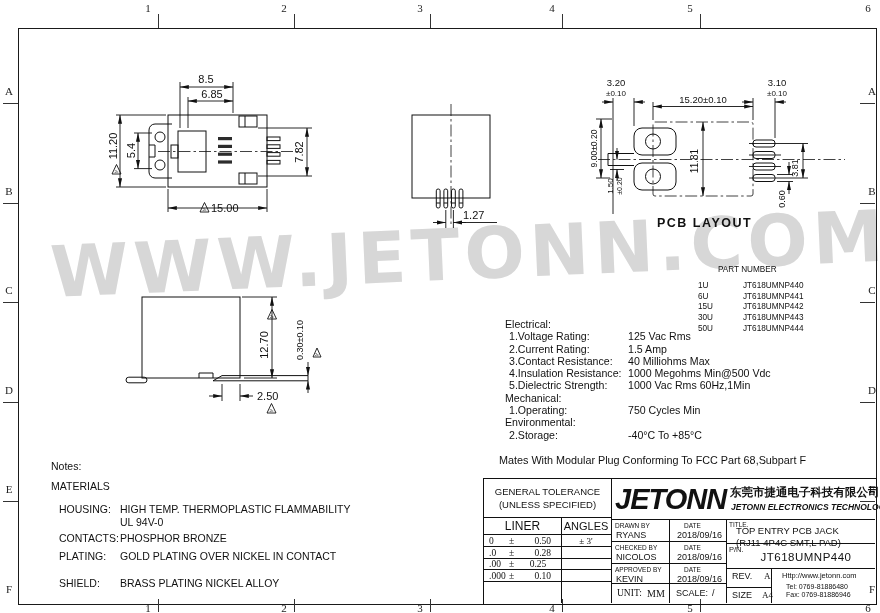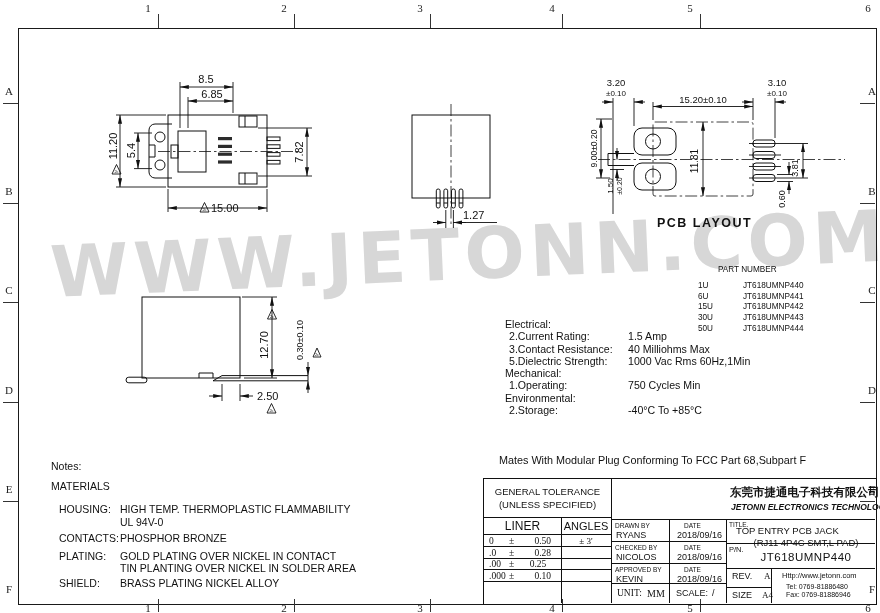--- a/index.html
+++ b/index.html
@@ -266,40 +266,41 @@
   <div class="pt" style="left:698px;top:281px">
     <div><span class="qty">1U</span><span class="pn">JT618UMNP440</span></div>
     <div><span class="qty">6U</span><span class="pn">JT618UMNP441</span></div>
     <div><span class="qty">15U</span><span class="pn">JT618UMNP442</span></div>
     <div><span class="qty">30U</span><span class="pn">JT618UMNP443</span></div>
     <div><span class="qty">50U</span><span class="pn">JT618UMNP444</span></div>
   </div>
 
   <div class="specs">
     <div class="sect">Electrical:</div>
+    <div class="row"><span class="lab">1.Voltage Rating:</span><span>125 Vac Rms</span></div>
     <div class="row"><span class="lab">2.Current Rating:</span><span>1.5 Amp</span></div>
     <div class="row"><span class="lab">3.Contact Resistance:</span><span>40 Milliohms Max</span></div>
+    <div class="row"><span class="lab">4.Insulation Resistance:</span><span>1000 Megohms Min@500 Vdc</span></div>
     <div class="row"><span class="lab">5.Dielectric Strength:</span><span>1000 Vac Rms 60Hz,1Min</span></div>
     <div class="sect">Mechanical:</div>
     <div class="row"><span class="lab">1.Operating:</span><span>750 Cycles Min</span></div>
     <div class="sect">Environmental:</div>
     <div class="row"><span class="lab">2.Storage:</span><span>-40°C To +85°C</span></div>
   </div>
   <div class="t" style="left:499px;top:454px;font-size:10.8px">Mates With Modular Plug Conforming To FCC Part 68,Subpart F</div>
 
   <div class="nt" style="left:51px;top:460px">Notes:</div>
   <div class="nt" style="left:51px;top:480px">MATERIALS</div>
   <div class="nt" style="left:59px;top:503px">HOUSING:</div>
   <div class="nt" style="left:120px;top:503px">HIGH TEMP. THERMOPLASTIC FLAMMABILITY</div>
   <div class="nt" style="left:120px;top:515.5px">UL 94V-0</div>
   <div class="nt" style="left:59px;top:532px">CONTACTS:</div>
   <div class="nt" style="left:120px;top:532px">PHOSPHOR BRONZE</div>
   <div class="nt" style="left:59px;top:549.5px">PLATING:</div>
   <div class="nt" style="left:120px;top:549.5px">GOLD PLATING OVER NICKEL IN CONTACT</div>
-  <div class="nt" style="left:120px;top:562px">TIN PLANTING OVER NICKEL IN SOLDER AREA</div>
   <div class="nt" style="left:59px;top:577px">SHIELD:</div>
   <div class="nt" style="left:120px;top:577px">BRASS PLATING NICKEL ALLOY</div>
 
   <div class="tb">
 
     <div class="vl" style="left:127px;top:0;height:124px"></div>
     <div class="vl" style="left:77px;top:38px;height:86px"></div>
     <div class="vl" style="left:185px;top:40px;height:84px"></div>
     <div class="vl" style="left:242px;top:40px;height:84px"></div>
     <div class="vl" style="left:287px;top:89px;height:35px"></div>
@@ -321,20 +322,21 @@
     <div class="tbt" style="left:0;top:20px;width:127px;text-align:center;font-size:9.5px">(UNLESS SPECIFIED)</div>
     <div class="tbt" style="left:0;top:40px;width:77px;text-align:center;font-size:12px">LINER</div>
     <div class="tbt" style="left:77px;top:41px;width:50px;text-align:center;font-size:11px">ANGLES</div>
 
     <div class="tbt serif" style="left:5px;top:56.5px;font-size:9.5px"><span style="display:inline-block;width:20px">0</span><span style="display:inline-block;width:16px">±</span><span style="display:inline-block;width:26px;text-align:right">0.50</span></div>
     <div class="tbt serif" style="left:5px;top:68.5px;font-size:9.5px"><span style="display:inline-block;width:20px">.0</span><span style="display:inline-block;width:16px">±</span><span style="display:inline-block;width:26px;text-align:right">0.28</span></div>
     <div class="tbt serif" style="left:5px;top:80px;font-size:9.5px"><span style="display:inline-block;width:20px">.00</span><span style="display:inline-block;width:16px">±</span><span style="display:inline-block;width:26px;text-align:center">0.25</span></div>
     <div class="tbt serif" style="left:5px;top:91.5px;font-size:9.5px"><span style="display:inline-block;width:20px">.000</span><span style="display:inline-block;width:16px">±</span><span style="display:inline-block;width:26px;text-align:right">0.10</span></div>
     <div class="tbt serif" style="left:77px;top:56.5px;width:50px;text-align:center;font-size:9px">± 3'</div>
 
+    <div class="tbt logo" style="left:131px;top:4px">JETONN</div>
     <div class="tbt" style="left:246px;top:6px;font-size:11.5px;font-weight:700;font-family:sans-serif">东莞市捷通电子科技有限公司</div>
     <div class="tbt" style="left:247px;top:23px;font-size:8.5px;font-weight:700;font-style:italic">JETONN ELECTRONICS TECHNOLOGY</div>
 
     <div class="tbt" style="left:131px;top:43px;font-size:6.5px">DRAWN BY</div>
     <div class="tbt" style="left:132px;top:51px;font-size:9px">RYANS</div>
     <div class="tbt" style="left:200px;top:43px;font-size:6.5px">DATE</div>
     <div class="tbt" style="left:193px;top:51px;font-size:9px">2018/09/16</div>
     <div class="tbt" style="left:131px;top:65px;font-size:6.5px">CHECKED BY</div>
     <div class="tbt" style="left:132px;top:73px;font-size:9px">NICOLOS</div>
     <div class="tbt" style="left:200px;top:65px;font-size:6.5px">DATE</div>
@@ -344,21 +346,21 @@
     <div class="tbt" style="left:200px;top:87px;font-size:6.5px">DATE</div>
     <div class="tbt" style="left:193px;top:95px;font-size:9px">2018/09/16</div>
 
     <div class="tbt serif" style="left:133px;top:109px;font-size:9.5px">UNIT:</div>
     <div class="tbt serif" style="left:163px;top:109px;font-size:10px">MM</div>
     <div class="tbt" style="left:192px;top:109px;font-size:9px">SCALE:</div>
     <div class="tbt" style="left:228px;top:109px;font-size:9px">/</div>
 
     <div class="tbt" style="left:245px;top:42px;font-size:6.5px">TITLE.</div>
     <div class="tbt" style="left:252px;top:46px;width:140px;text-align:left;font-size:9.5px">TOP ENTRY PCB JACK</div>
-    <div class="tbt" style="left:252px;top:57.5px;width:140px;text-align:center;font-size:9.5px">(RJ11 4P4C SMT,L PAD)</div>
+    <div class="tbt" style="left:252px;top:57.5px;width:140px;text-align:left;font-size:9.5px">(RJ11 4P4C SMT,L PAD)</div>
     <div class="tbt" style="left:245px;top:66px;font-size:7.5px">P/N.</div>
     <div class="tbt" style="left:252px;top:72px;width:140px;text-align:center;font-size:11.5px;letter-spacing:0.5px">JT618UMNP440</div>
 
     <div class="tbt" style="left:248px;top:92px;font-size:9px">REV.</div>
     <div class="tbt serif" style="left:280px;top:92px;font-size:9px">A</div>
     <div class="tbt" style="left:248px;top:111px;font-size:9px">SIZE</div>
     <div class="tbt serif" style="left:278px;top:111px;font-size:9px">A4</div>
     <div class="tbt" style="left:298px;top:92px;font-size:7.5px">Http://www.jetonn.com</div>
     <div class="tbt" style="left:302px;top:104px;font-size:7px">Tel: 0769-81886480</div>
     <div class="tbt" style="left:302px;top:112px;font-size:7px">Fax: 0769-81886946</div>

